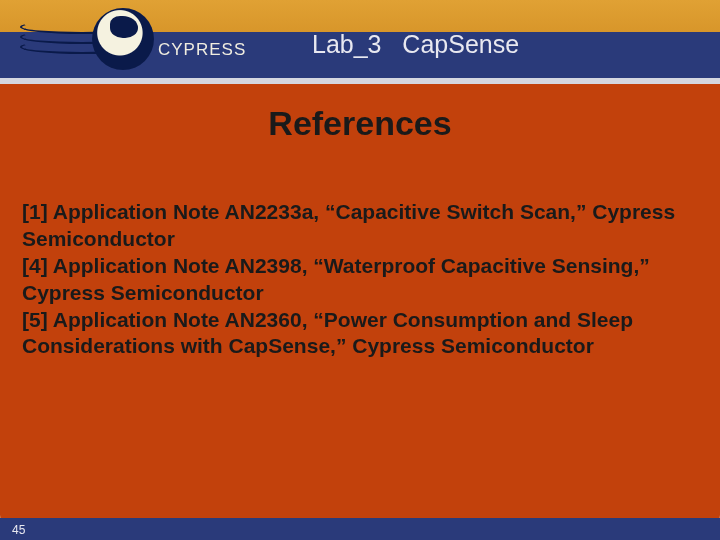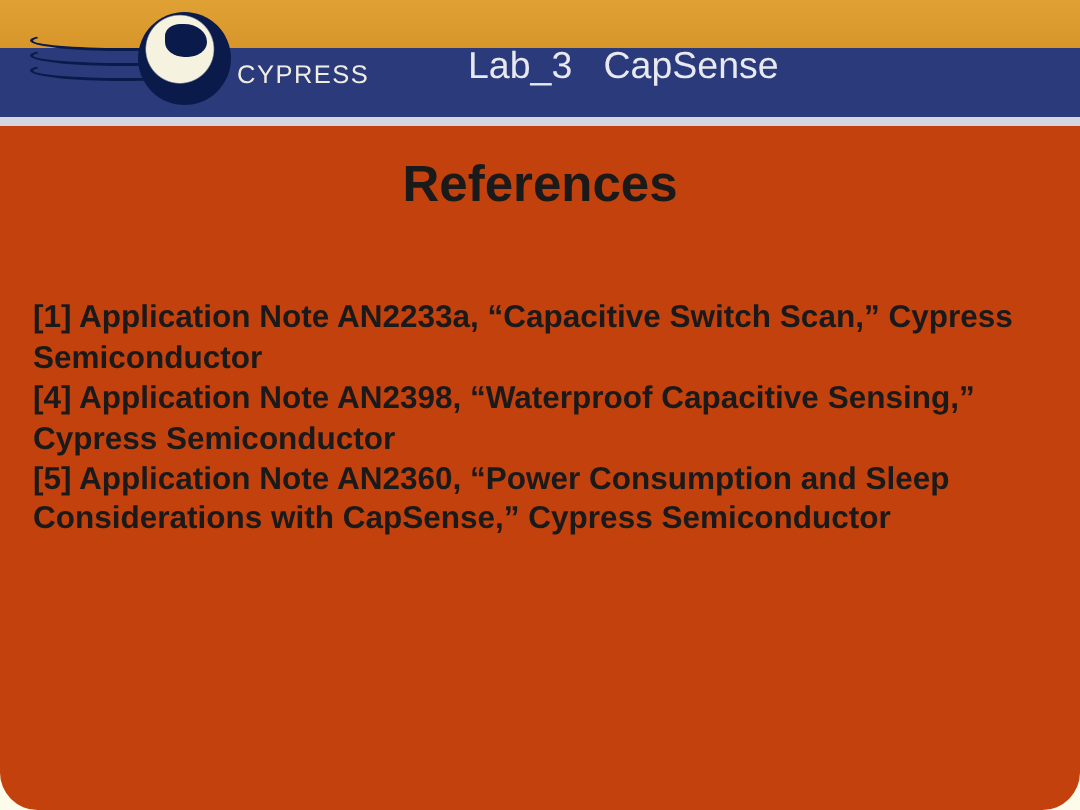--- a/index.html
+++ b/index.html
@@ -173,14 +173,17 @@
   <div class="title">Lab_3   CapSense</div>
 
   <div class="heading">References</div>
 
   <div class="body-text">
     <p>[1] Application Note AN2233a, “Capacitive Switch Scan,” Cypress Semiconductor</p>
     <p>[4] Application Note AN2398, “Waterproof Capacitive Sensing,” Cypress Semiconductor</p>
     <p>[5] Application Note AN2360, “Power Consumption and Sleep Considerations with CapSense,” Cypress Semiconductor</p>
   </div>
 
+  <div class="footer">
+    <div class="page-num">45</div>
+  </div>
 
 </div>
 
 </body></html>

